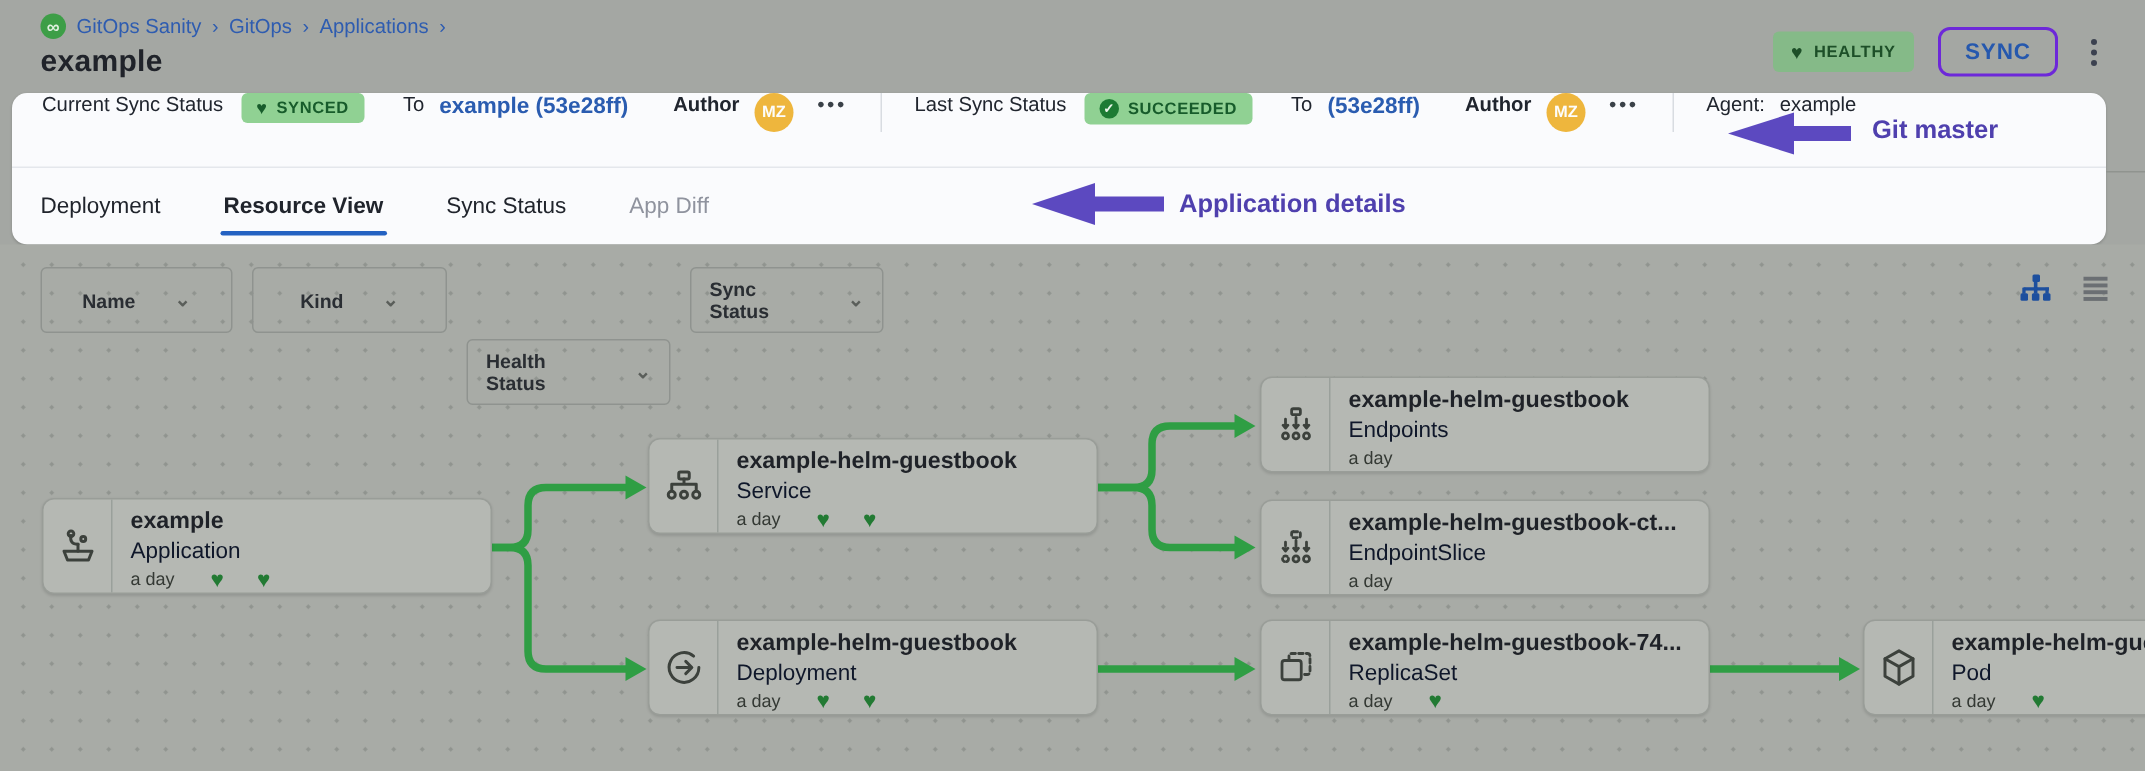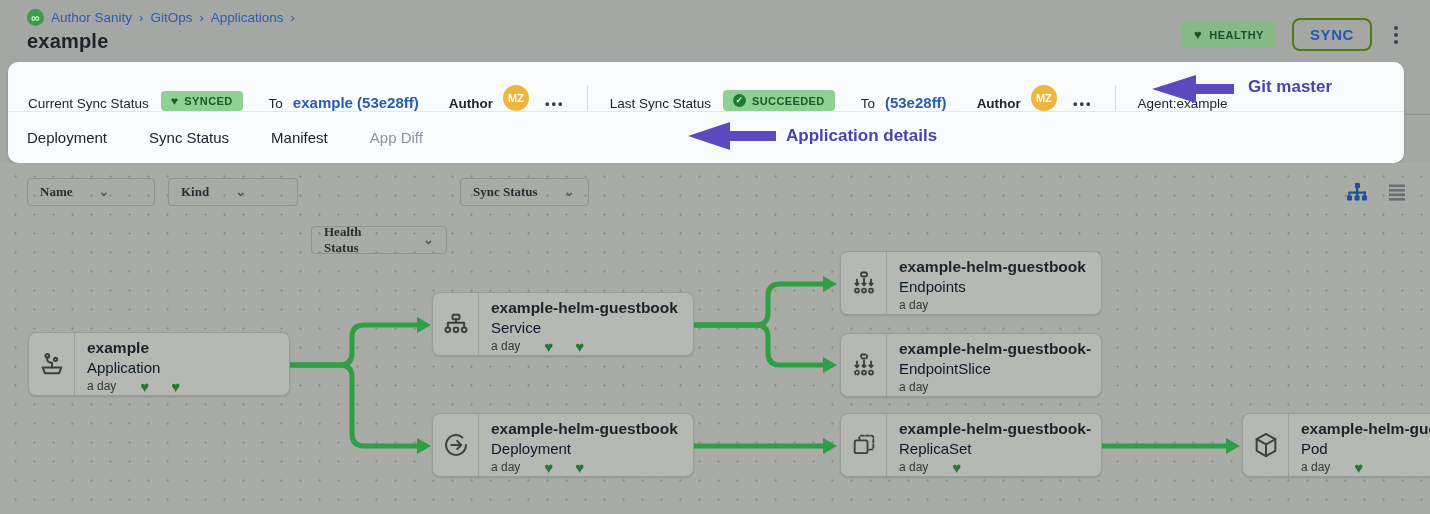--- a/index.html
+++ b/index.html
@@ -17,74 +17,74 @@
   .gitops-logo { width:17px; height:17px; border-radius:50%; background:#3d9e47; color:#dff0df;
     display:flex; align-items:center; justify-content:center; font-size:12px; font-weight:bold; line-height:1; }
   .crumb { color:#2e5cb0; text-decoration:none; cursor:pointer; }
   .crumb-sep { color:#2e5cb0; font-size:13px; }
   .page-title { position:absolute; left:27px; top:30px; font-size:20px; font-weight:bold; color:#20232a; letter-spacing:.2px; }
 
   .header-actions { position:absolute; right:26px; top:18px; display:flex; align-items:center; gap:16px; }
   .healthy-badge { display:flex; align-items:center; gap:7px; background:#85ba88; color:#1d4f28;
     font-size:11px; font-weight:bold; letter-spacing:.5px; padding:7px 12px; border-radius:4px; }
   .healthy-badge .hb-heart { font-size:13px; line-height:1; }
-  .sync-button { border:2px solid #4d7c0f; color:#2558ae; background:transparent; border-radius:8px;
+  .sync-button { border:2px solid #6d28d9; color:#2558ae; background:transparent; border-radius:8px;
     font-family:inherit; font-size:15px; font-weight:bold; letter-spacing:.6px; padding:6px 16px; cursor:pointer; }
   .kebab { display:flex; flex-direction:column; gap:3px; padding:4px 6px; cursor:pointer; }
   .kebab i { width:4px; height:4px; border-radius:50%; background:#3c4250; }
 
   
   .white-card { position:absolute; left:8px; top:62px; width:1396px; height:101px;
     background:#fafbfd; border-radius:10px; box-shadow:0 1px 2px rgba(0,0,0,.18); }
-  .sync-bar { height:50px; display:flex; align-items:flex-end; padding-left:20px;
+  .sync-bar { height:50px; display:flex; align-items:flex-start; padding-left:20px;
     border-bottom:1px solid #e4e7ec; font-size:13.5px; color:#20252e; white-space:nowrap; }
   .sb-label { margin-right:12px; }
   .status-pill { display:inline-flex; align-items:center; gap:6px; border-radius:4px; padding:4px 10px;
     background:#90d193; color:#175c2b; font-size:11px; font-weight:bold; letter-spacing:.4px; }
   .pill-heart { font-size:12px; line-height:1; }
   .pill-check { width:13px; height:13px; border-radius:50%; background:#1d7a33; color:#eaf5ea;
     display:inline-flex; align-items:center; justify-content:center; font-size:9px; line-height:1; }
   .to-label { margin-left:26px; margin-right:10px; }
   .rev-link { color:#2a5cb0; font-weight:bold; font-size:15px; cursor:pointer; }
   .author-label { margin-left:30px; margin-right:10px;font-weight:bold; }
   .avatar { width:26px; height:26px; border-radius:50%; background:#eeb63d; color:#fdfdfb;
     display:inline-flex; align-items:center; justify-content:center; font-size:11px; font-weight:bold; }
   .ellipsis-btn { margin-left:16px; color:#3a4148; font-weight:bold; font-size:13px; letter-spacing:2px; cursor:pointer; }
   .v-divider { width:1px; height:26px; background:#d8dce1; margin:0 22px; }
-  .agent-label { }
+  .agent-label { margin-right:10px; }
 
   
   .tabs-row { height:50px; display:flex; align-items:stretch; padding-left:17px; }
   .tab { position:relative; display:flex; align-items:center; padding:0 2px; margin-right:38px;
     font-size:15px; font-weight:500; color:#20242c; cursor:pointer; }
   .tab.active { font-weight:bold; }
   .tab.active::after { content:""; position:absolute; left:0; right:0; bottom:5px; height:3px; background:#2462c2; border-radius:2px; }
   .tab.disabled { color:#8f939e; }
 
   .right-line { position:absolute; left:1404px; top:114px; width:26px; height:1px; background:#90948f; }
 
   
   .canvas { position:absolute; left:0; top:163px; width:1430px; height:351px; overflow:hidden;
     background-color:#a8aba6;
     background-image:radial-gradient(circle, #90948f 1.3px, transparent 1.4px);
     background-size:19px 19px; background-position:6px 4px; }
 
   .filter-bar { position:absolute; left:27px; top:15px; display:flex; gap:13px; }
-  .filter-btn { display:flex; align-items:center; justify-content:flex-start; height:28px;
+  .filter-btn { display:flex; align-items:center; justify-content:center; height:44px;
     border:1px solid #8f938f; border-radius:4px; padding:0 12px; font-size:13px; font-weight:bold;
-    color:#2a2e33; cursor:pointer; background:transparent;font-family:Liberation Serif, serif; }
+    color:#2a2e33; cursor:pointer; background:transparent; }
   .filter-btn .chev { color:#5a5e5a; font-size:13px; margin-left:26px; line-height:0.6; }
   .fb-name { width:128px; } .fb-kind { width:130px; } .fb-health { width:136px;margin-top:48px; } .fb-sync { width:129px; }
 
   .view-toggle { position:absolute; right:22px; top:18px; display:flex; gap:18px; align-items:center; }
   .view-toggle .vt { cursor:pointer; display:flex; }
 
   
   .edges-svg { position:absolute; left:0; top:0; width:1430px; height:351px; pointer-events:none; }
-  .node { position:absolute; width:262px; height:64px; background:#b5b8b3; border:1px solid #999d98;
+  .node { position:absolute; width:300px; height:64px; background:#b5b8b3; border:1px solid #999d98;
     border-radius:8px; display:flex; align-items:stretch; cursor:pointer; box-shadow:0 1px 2px rgba(0,0,0,.12); }
   .node-icon-col { width:46px; display:flex; align-items:center; justify-content:center;
     border-right:1px solid #9aa09b; color:#3c413c; }
   .node-body { flex:1; padding:6px 10px 4px 12px; overflow:hidden; }
   .node-title { font-size:15.5px; font-weight:600; color:#1f2228; white-space:nowrap; overflow:hidden; }
   .node-kind { font-size:15px; color:#0f172a; margin-top:2px; }
   .node-meta { font-size:12px; color:#343934; margin-top:3px; display:flex; align-items:flex-start; }
   .node-meta .age { margin-right:24px; }
   .node-heart { color:#227a33; font-size:15px; line-height:1; margin-right:22px; }
 
@@ -93,21 +93,21 @@
   .annot-text { position:absolute; font-size:17px; font-weight:bold; color:#4f40ae; }
   .annot-git { left:1248px; top:77px; }
   .annot-app { left:786px; top:126px; }
 </style>
 </head>
 <body>
 
 <div class="top-header">
   <div class="breadcrumb">
     <span class="gitops-logo">∞</span>
-    <span class="crumb">Author Sanity</span>
+    <span class="crumb">GitOps Sanity</span>
     <span class="crumb-sep">›</span>
     <span class="crumb">GitOps</span>
     <span class="crumb-sep">›</span>
     <span class="crumb">Applications</span>
     <span class="crumb-sep">›</span>
   </div>
   <div class="page-title">example</div>
 
   <div class="header-actions">
     <div class="healthy-badge">
@@ -150,22 +150,22 @@
     <span class="ellipsis-btn">•••</span>
 
     <span class="v-divider"></span>
 
     <span class="agent-label">Agent:</span>
     <span>example</span>
   </div>
 
   <div class="tabs-row">
     <div class="tab">Deployment</div>
+    <div class="tab active">Resource View</div>
     <div class="tab">Sync Status</div>
-    <div class="tab">Manifest</div>
     <div class="tab disabled">App Diff</div>
   </div>
 </div>
 <div class="right-line"></div>
 
 <div class="canvas">
 
   <svg class="edges-svg" viewBox="0 0 1430 351">
     <g stroke="#2f9e44" stroke-width="5" fill="none" stroke-linejoin="round">
       <path d="M290 202 H340 Q352 202 352 190 V174 Q352 162 364 162 H418"></path>

